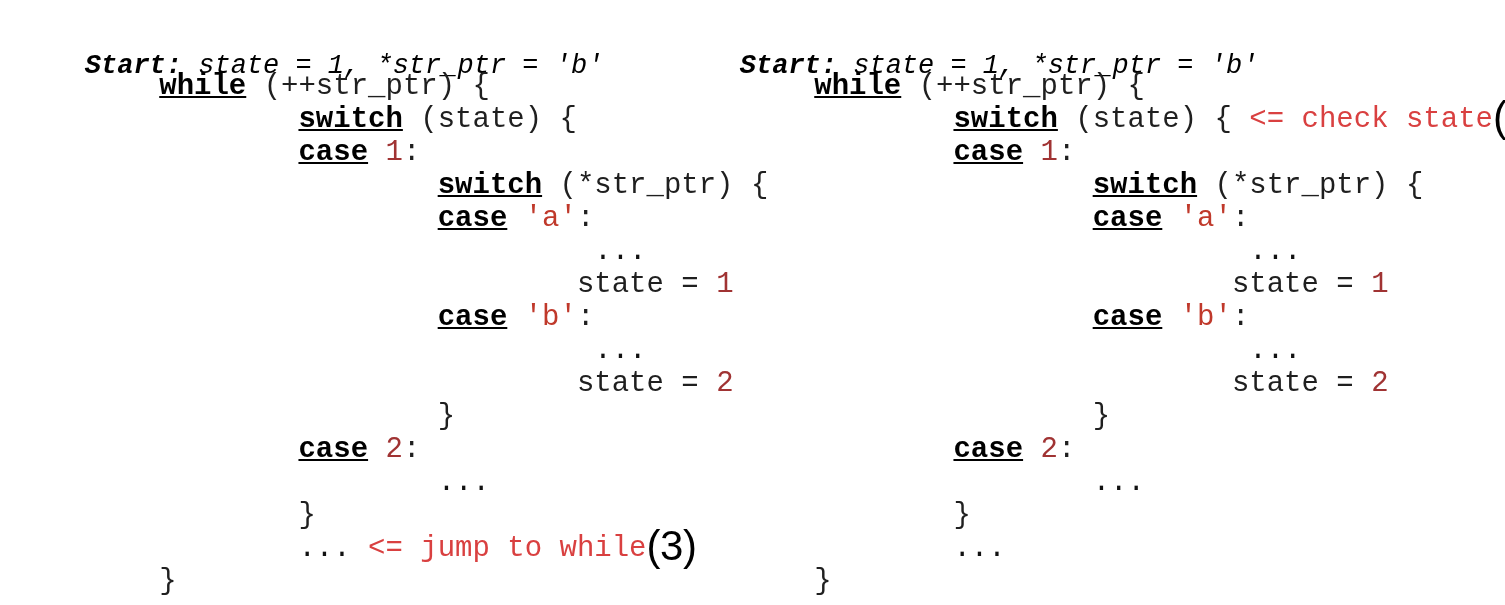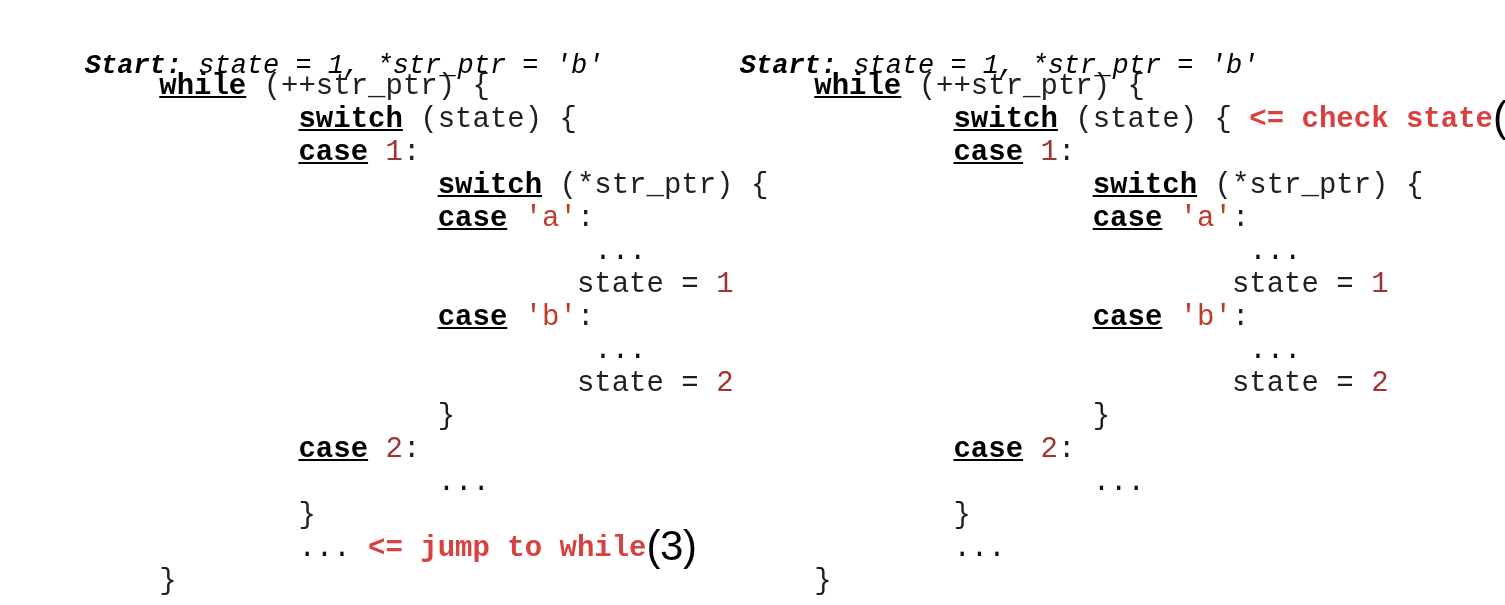--- a/index.html
+++ b/index.html
@@ -73,21 +73,21 @@
   }
   .tok-str {
     color: #c0392b;
   }
   .tok-ellipsis {
     color: #111111;
   }
 
   
   .annot {
-    font-weight: bold;
+    font-weight: normal;
     color: #d94040;
     white-space: pre;
   }
   .step-num {
     font-family: "Liberation Sans", sans-serif;
     font-size: 42px;
     font-weight: 400;
     color: #000000;
     line-height: 0;
     position: relative;

